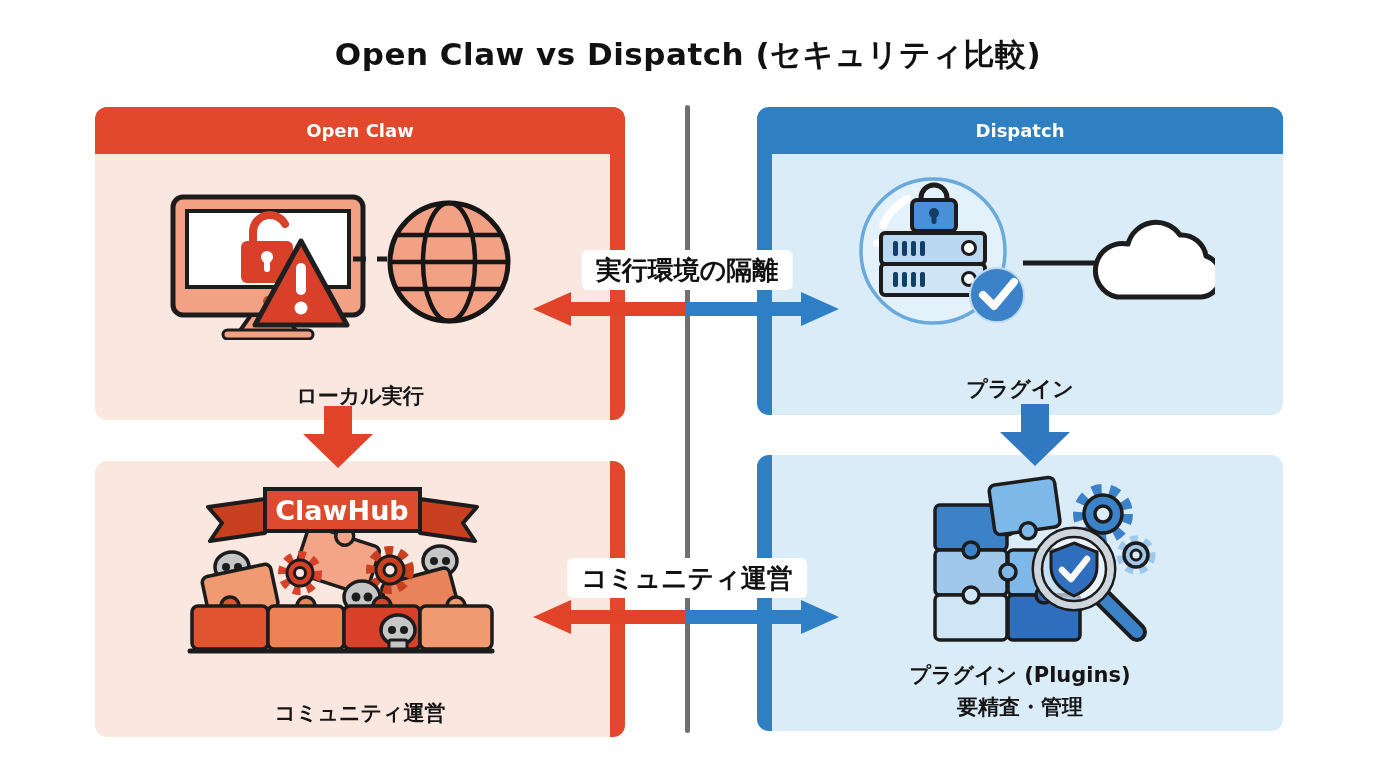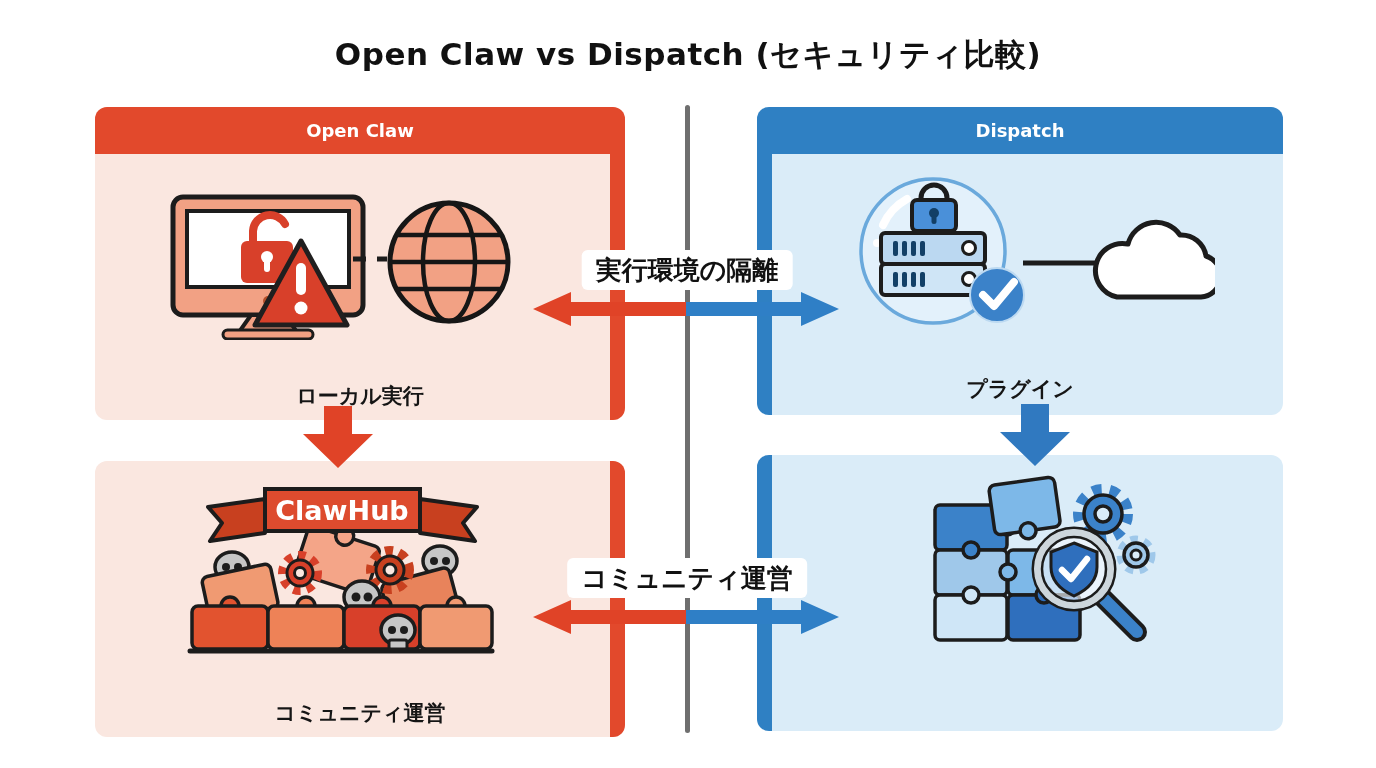--- a/index.html
+++ b/index.html
@@ -254,20 +254,24 @@
           <line x1="186" y1="131" x2="220" y2="165" stroke="#1c1c1c" stroke-width="20" stroke-linecap="round"></line>
           <line x1="186" y1="131" x2="220" y2="165" stroke="#3B82C9" stroke-width="12" stroke-linecap="round"></line>
           <circle cx="157" cy="102" r="41" fill="none" stroke="#1c1c1c" stroke-width="3"></circle>
           <circle cx="157" cy="102" r="36" fill="rgba(242,248,252,0.65)" stroke="#CDD6DC" stroke-width="8"></circle>
           <circle cx="157" cy="102" r="32" fill="none" stroke="#1c1c1c" stroke-width="2.5"></circle>
           <path d="M157 76 l23 9 v15 c0 14 -10 23 -23 29 c-13 -6 -23 -15 -23 -29 v-15 z" fill="#2F6FBD" stroke="#1c1c1c" stroke-width="3"></path>
           <polyline points="145,103 154,112 170,92" fill="none" stroke="#fff" stroke-width="6.5" stroke-linecap="round" stroke-linejoin="round"></polyline>
         </g>
       </svg>
     </div>
+    <div class="caption">
+      <div>プラグイン (Plugins)</div>
+      <div>要精査・管理</div>
+    </div>
   </div>
 
   <svg class="down-arrow" id="down-left" viewBox="0 0 80 64">
     <polygon points="26,0 54,0 54,28 75,28 40,62 5,28 26,28" fill="#E04327"></polygon>
   </svg>
   <svg class="down-arrow" id="down-right" viewBox="0 0 80 64">
     <polygon points="26,0 54,0 54,28 75,28 40,62 5,28 26,28" fill="#3079C0"></polygon>
   </svg>
 
   <div class="cmp-label" id="cmp1-label">実行環境の隔離</div>

